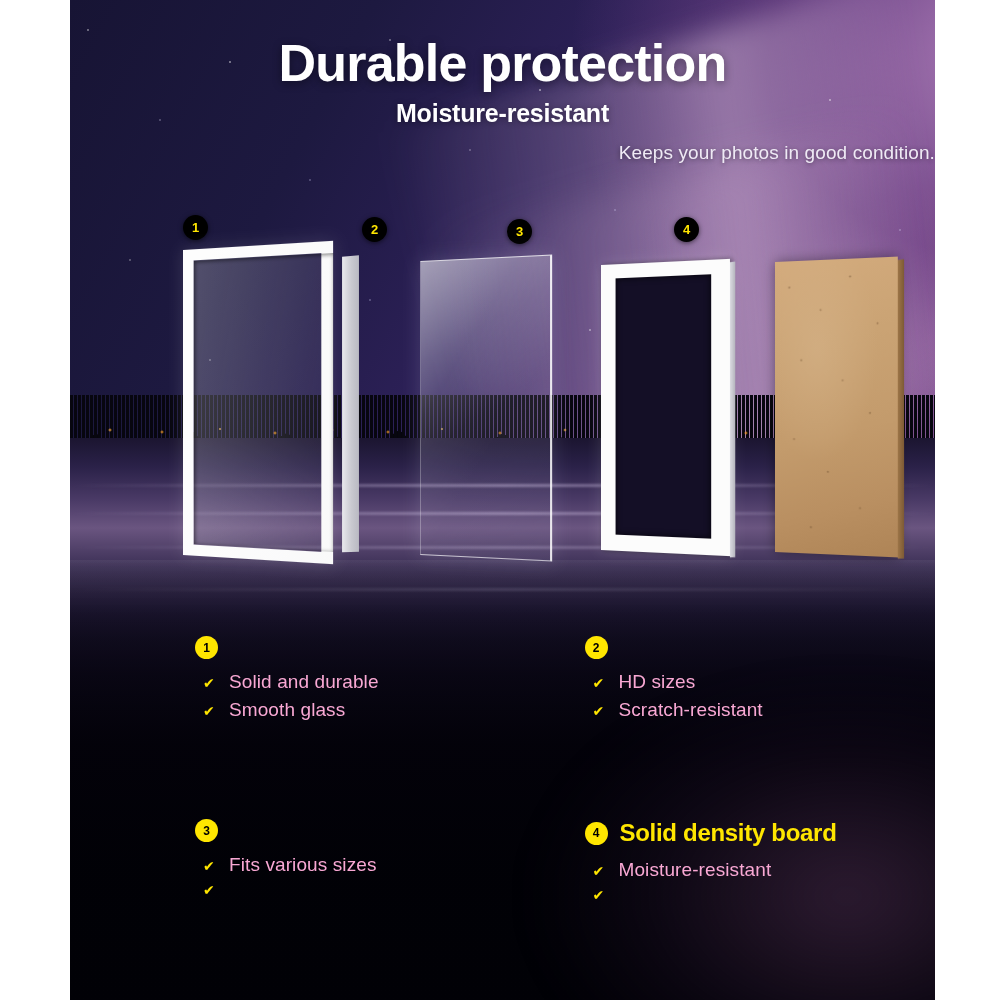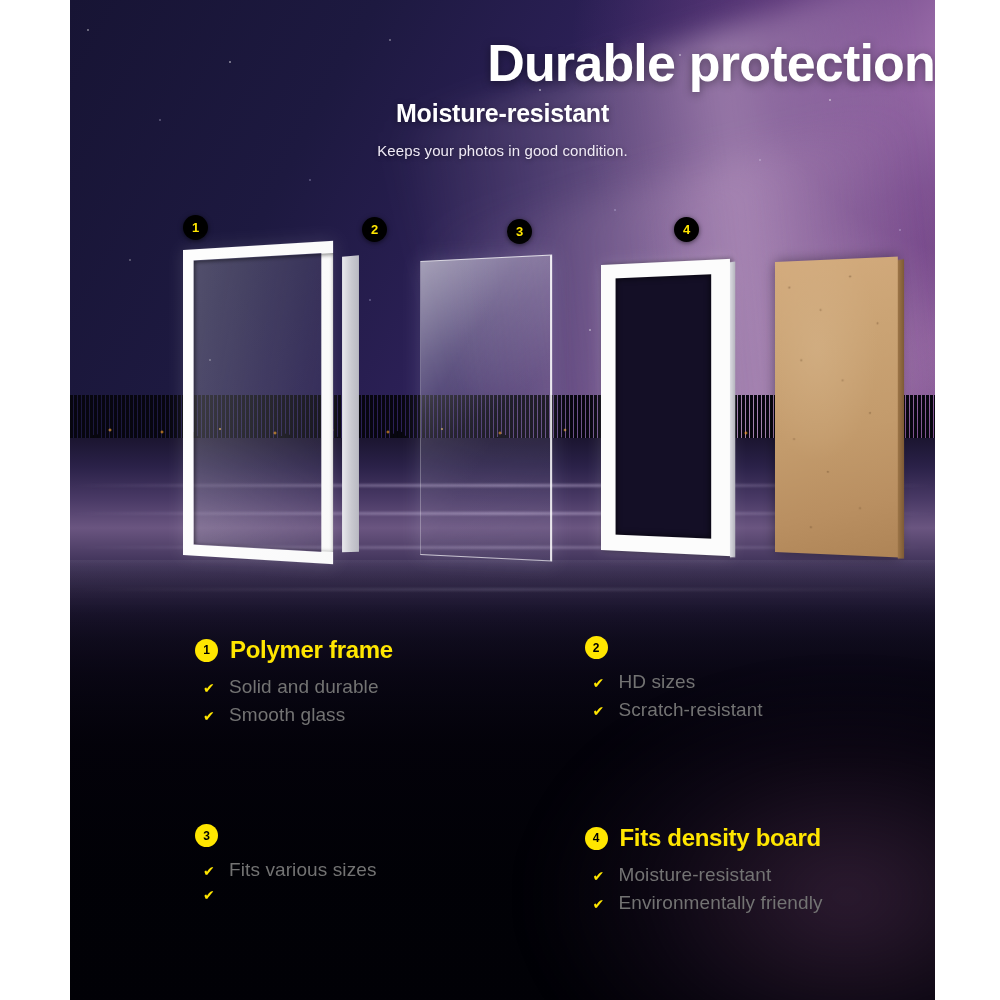--- a/index.html
+++ b/index.html
@@ -134,29 +134,28 @@
     background:radial-gradient(ellipse at 60% 60%,rgba(150,90,150,.30) 0%,rgba(90,50,100,.12) 45%,rgba(20,10,30,0) 72%);
     filter:blur(22px);
   }
 
   
   .head-wrap{position:absolute;left:0;top:0;width:100%;text-align:center;z-index:6;}
   .h1{
     margin-top:36px;color:#fff;font-size:52px;font-weight:bold;
     letter-spacing:-.8px;line-height:1.06;
     text-shadow:0 2px 10px rgba(0,0,0,.42);
-    text-align:right;
   }
   .h2{
     margin-top:8px;color:#fff;font-size:25px;font-weight:bold;
     letter-spacing:-.2px;text-shadow:0 1px 6px rgba(0,0,0,.4);
   }
   .h3{
-    margin-top:14px;color:#efeaf5;font-size:15px;font-weight:normal;
-    letter-spacing:.1px;text-shadow:0 1px 5px rgba(0,0,0,.45);
+    margin-top:14px;color:#efeaf5;font-size:19px;font-weight:normal;
+    letter-spacing:.1px;text-shadow:0 1px 5px rgba(0,0,0,.45);text-align:right;
   }
 
   
   .parts{position:absolute;left:0;top:215px;width:100%;height:380px;z-index:5;}
 
   .badge-top{
     position:absolute;width:25px;height:25px;border-radius:50%;
     background:#000;color:#ffe600;font-size:13px;font-weight:bold;
     display:flex;align-items:center;justify-content:center;
     box-shadow:0 1px 5px rgba(0,0,0,.6);
@@ -269,21 +268,21 @@
     font-size:12px;font-weight:bold;
     display:flex;align-items:center;justify-content:center;flex:0 0 auto;
   }
   .ftitle{
     margin-left:12px;color:#ffe600;font-size:24px;font-weight:bold;
     letter-spacing:-.3px;
   }
   .flist{margin-top:12px;padding-left:8px;}
   .fitem{display:flex;align-items:baseline;margin-top:6px;}
   .check{color:#ffe600;font-size:14px;flex:0 0 auto;width:26px;}
-  .ftext{color:#737373;font-size:19px;letter-spacing:.1px;}
+  .ftext{color:#f9a8d4;font-size:19px;letter-spacing:.1px;}
 </style>
 </head>
 <body>
 
 <div id="page">
   <div id="panel">
 
     <div class="sky"></div>
     <div class="aurora"></div>
     <div class="aurora2"></div>
@@ -333,21 +332,20 @@
         <div class="bedge"></div>
       </div>
     </div>
 
     <div class="features">
 
       <div class="frow first">
         <div class="fcol left">
           <div class="fhead">
             <span class="badge-list">1</span>
-            <span class="ftitle">Polymer frame</span>
           </div>
           <div class="flist">
             <div class="fitem">
               <span class="check">✔</span>
               <span class="ftext">Solid and durable</span>
             </div>
             <div class="fitem">
               <span class="check">✔</span>
               <span class="ftext">Smooth glass</span>
             </div>
@@ -383,30 +381,29 @@
             </div>
             <div class="fitem">
               <span class="check">✔</span>
             </div>
           </div>
         </div>
 
         <div class="fcol right">
           <div class="fhead">
             <span class="badge-list">4</span>
-            <span class="ftitle">Fits density board</span>
+            <span class="ftitle">Solid density board</span>
           </div>
           <div class="flist">
             <div class="fitem">
               <span class="check">✔</span>
               <span class="ftext">Moisture-resistant</span>
             </div>
             <div class="fitem">
               <span class="check">✔</span>
-              <span class="ftext">Environmentally friendly</span>
             </div>
           </div>
         </div>
       </div>
 
     </div>
   </div>
 </div>
 
 </body></html>

